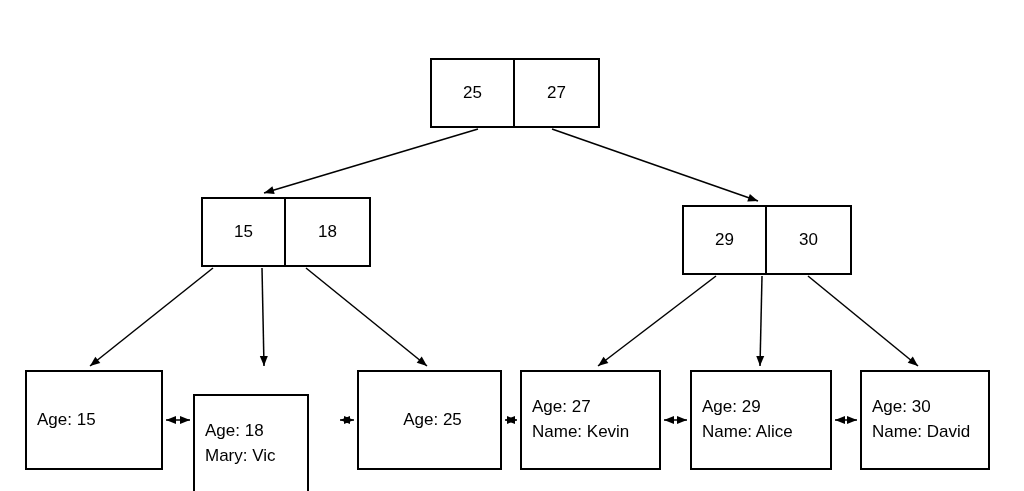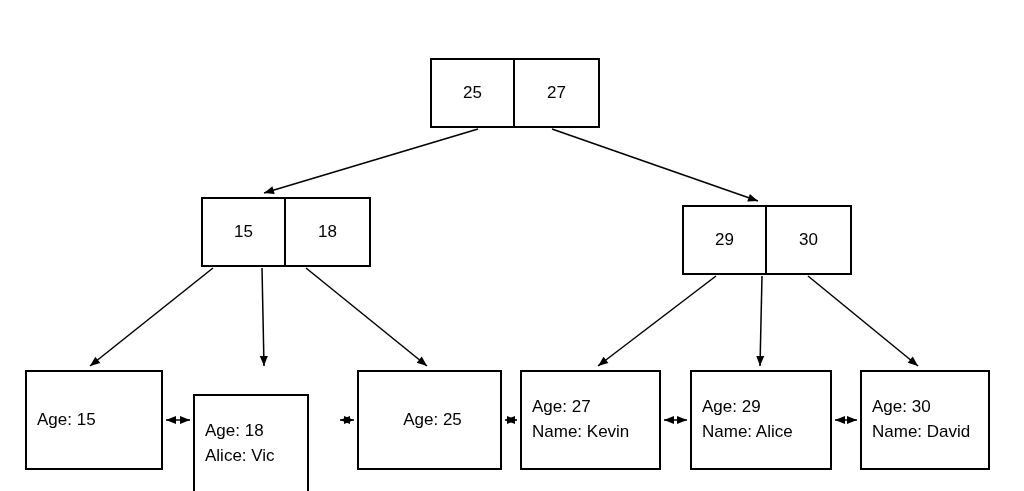--- a/index.html
+++ b/index.html
@@ -93,21 +93,21 @@
   <div class="node" style="left:682px; top:205px;">
     <div class="cell">29</div>
     <div class="cell">30</div>
   </div>
 
   <div class="leaf" style="left:25px; width:138px;">
     <span>Age: 15</span>
   </div>
   <div class="leaf" style="left:193px; width:116px;margin-top:24px;">
     <span>Age: 18</span>
-    <span>Alice: Vic</span>
+    <span>Mary: Vic</span>
   </div>
   <div class="leaf" style="left:357px; width:145px;text-align:center;">
     <span>Age: 25</span>
   </div>
   <div class="leaf" style="left:520px; width:141px;">
     <span>Age: 27</span>
     <span>Name: Kevin</span>
   </div>
   <div class="leaf" style="left:690px; width:142px;">
     <span>Age: 29</span>

